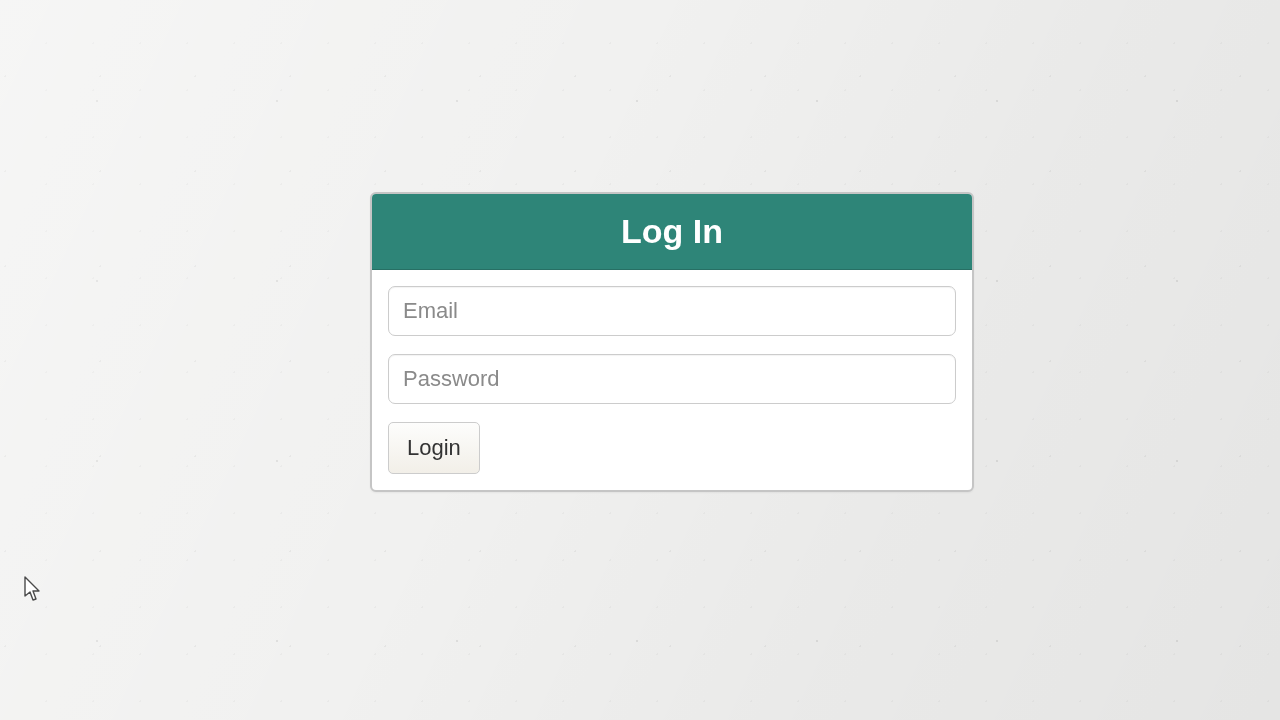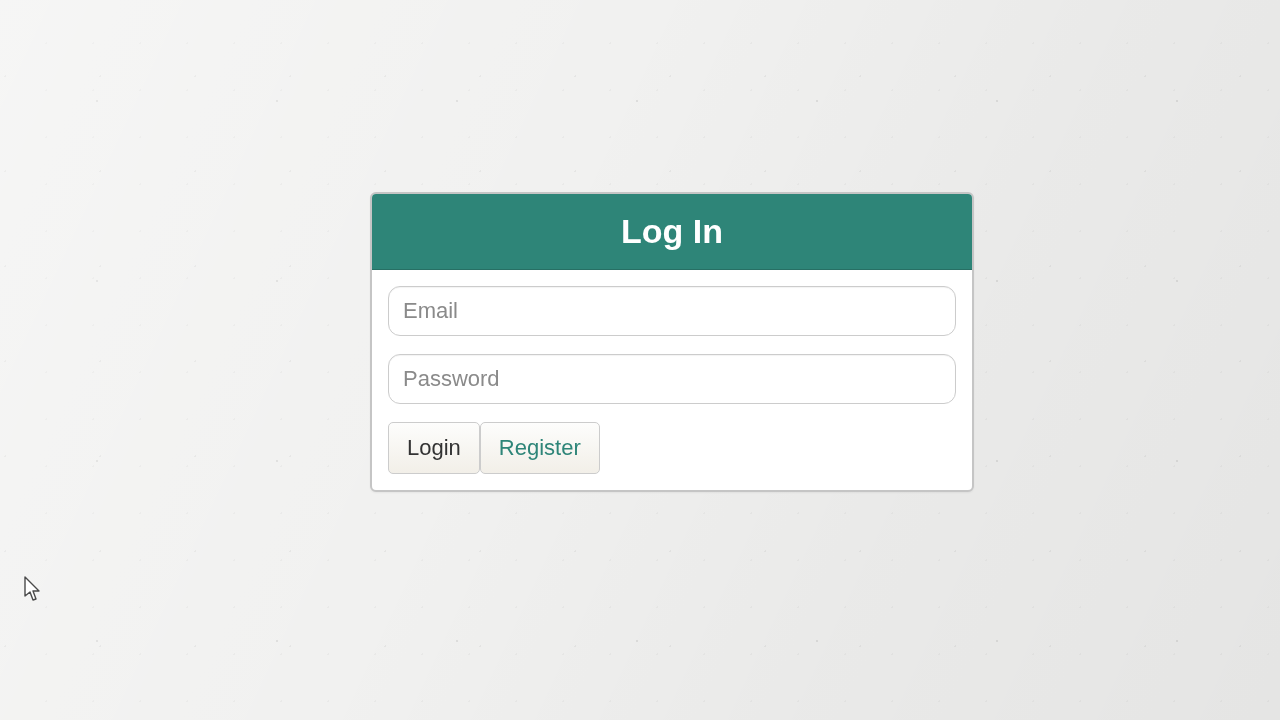--- a/index.html
+++ b/index.html
@@ -64,34 +64,34 @@
       border-bottom: 1px solid #276f64;
     }
     .login-body {
       padding: 16px 16px 16px 16px;
     }
     .form-control {
       width: 100%;
       height: 50px;
       background: #fff;
       border: 1px solid #cccccc;
-      border-radius: 12px;
+      border-radius: 7px;
       font-size: 22px;
       color: #555;
       padding: 0 14px;
       margin-bottom: 18px;
       box-shadow: inset 0 1px 1px rgba(0,0,0,.05);
       outline: none;
     }
     .form-control::placeholder {
       color: #8a8a8a;
     }
     .button-row {
       display: flex;
-      justify-content: flex-start;
+      justify-content: space-between;
       align-items: stretch;
     }
     .btn {
       display: inline-block;
       font-size: 22px;
       line-height: 1;
       padding: 14px 18px;
       border: 1px solid #cccccc;
       border-radius: 5px;
       background: linear-gradient(#fdfdfc, #f2efe8);
@@ -119,20 +119,19 @@
 
 <div class="bg"></div>
 
 <div class="login-panel">
   <div class="login-header">Log In</div>
   <div class="login-body">
     <input type="text" class="form-control" placeholder="Email" style="">
     <input type="password" class="form-control" placeholder="Password" style="">
     <div class="button-row">
       <button class="btn btn-login">Login</button>
-      <button class="btn btn-register">Register</button>
     </div>
   </div>
 </div>
 
 <svg class="cursor" viewBox="0 0 18 26">
   <path d="M1 1 L1 20 L6 16 L9 24 L12 23 L9 15 L15 15 Z" fill="#ffffff" stroke="#4a4a4a" stroke-width="1.4" stroke-linejoin="round"></path>
 </svg>
 
 </body></html>

